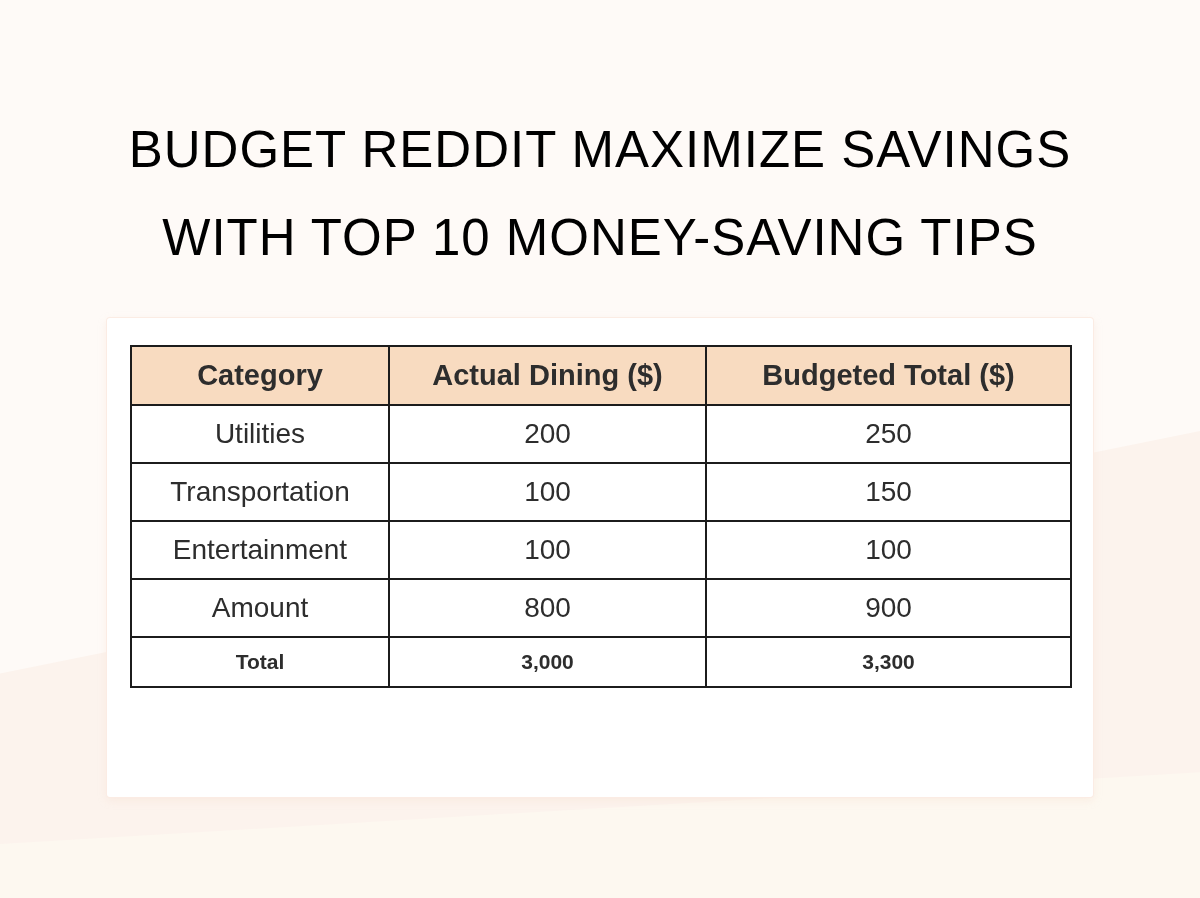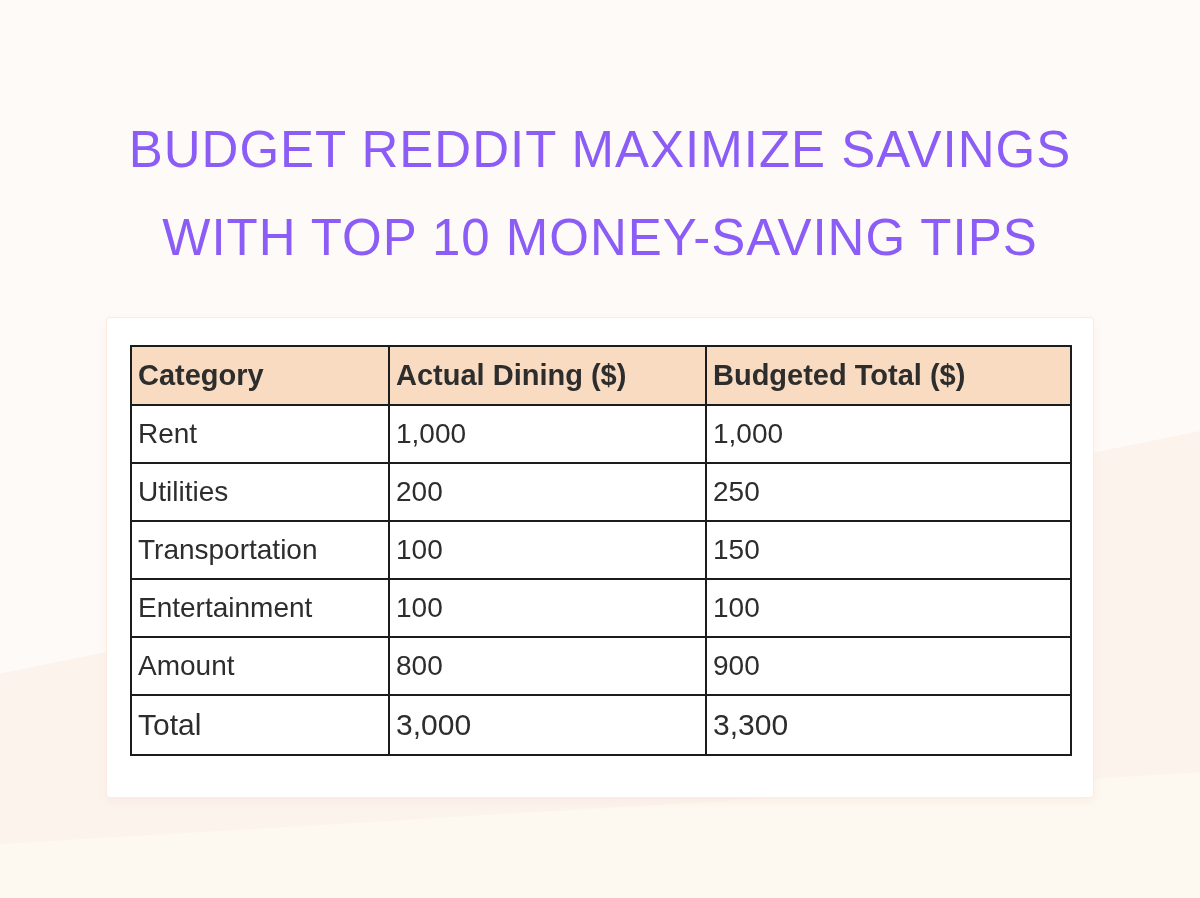--- a/index.html
+++ b/index.html
@@ -16,21 +16,21 @@
     clip-path: polygon(0 75%, 100% 48%, 100% 100%, 0 100%);
   }
   .bg-accent-2 {
     background: #FDF8F0;
     clip-path: polygon(0 94%, 100% 86%, 100% 100%, 0 100%);
   }
   .title {
     position: absolute;
     top: 106px; left: 0; right: 0;
     text-align: center;
-    color: #8b5cf6;
+    color: #000000;
     font-size: 51px;
     font-weight: 400;
     line-height: 88px;
     letter-spacing: 1px;
   }
   .card {
     position: absolute;
     left: 107px; top: 318px;
     width: 986px; height: 479px;
     background: #FFFFFF;
@@ -40,34 +40,34 @@
   table.budget {
     position: absolute;
     left: 23px; top: 27px;
     width: 940px;
     border-collapse: collapse;
     table-layout: fixed;
   }
   table.budget th, table.budget td {
     border: 2px solid #1C1C1C;
     height: 41px;
-    text-align: left;
+    text-align: center;
     vertical-align: middle;
     color: #2D2D2D;
     font-size: 28px;
     padding: 12px 6px;
     white-space: nowrap;
     overflow: hidden;
   }
   table.budget th {
     background: #F8DBC0;
     font-weight: 700;
     font-size: 29px;
   }
-  tr.total-row td { font-weight: 400; font-size: 30px; }
+  tr.total-row td { font-weight: 700; font-size: 21px; }
   col.c-category { width: 258px; }
   col.c-actual   { width: 317px; }
   col.c-budgeted { width: 365px; }
 </style>
 </head>
 <body>
 
 <div class="bg-layer bg-accent-1"></div>
 <div class="bg-layer bg-accent-2"></div>
 
@@ -85,25 +85,20 @@
     </colgroup>
     <thead>
       <tr>
         <th>Category</th>
         <th>Actual Dining ($)</th>
         <th>Budgeted Total ($)</th>
       </tr>
     </thead>
     <tbody>
       <tr>
-        <td>Rent</td>
-        <td>1,000</td>
-        <td>1,000</td>
-      </tr>
-      <tr>
         <td>Utilities</td>
         <td>200</td>
         <td>250</td>
       </tr>
       <tr>
         <td>Transportation</td>
         <td>100</td>
         <td>150</td>
       </tr>
       <tr>

